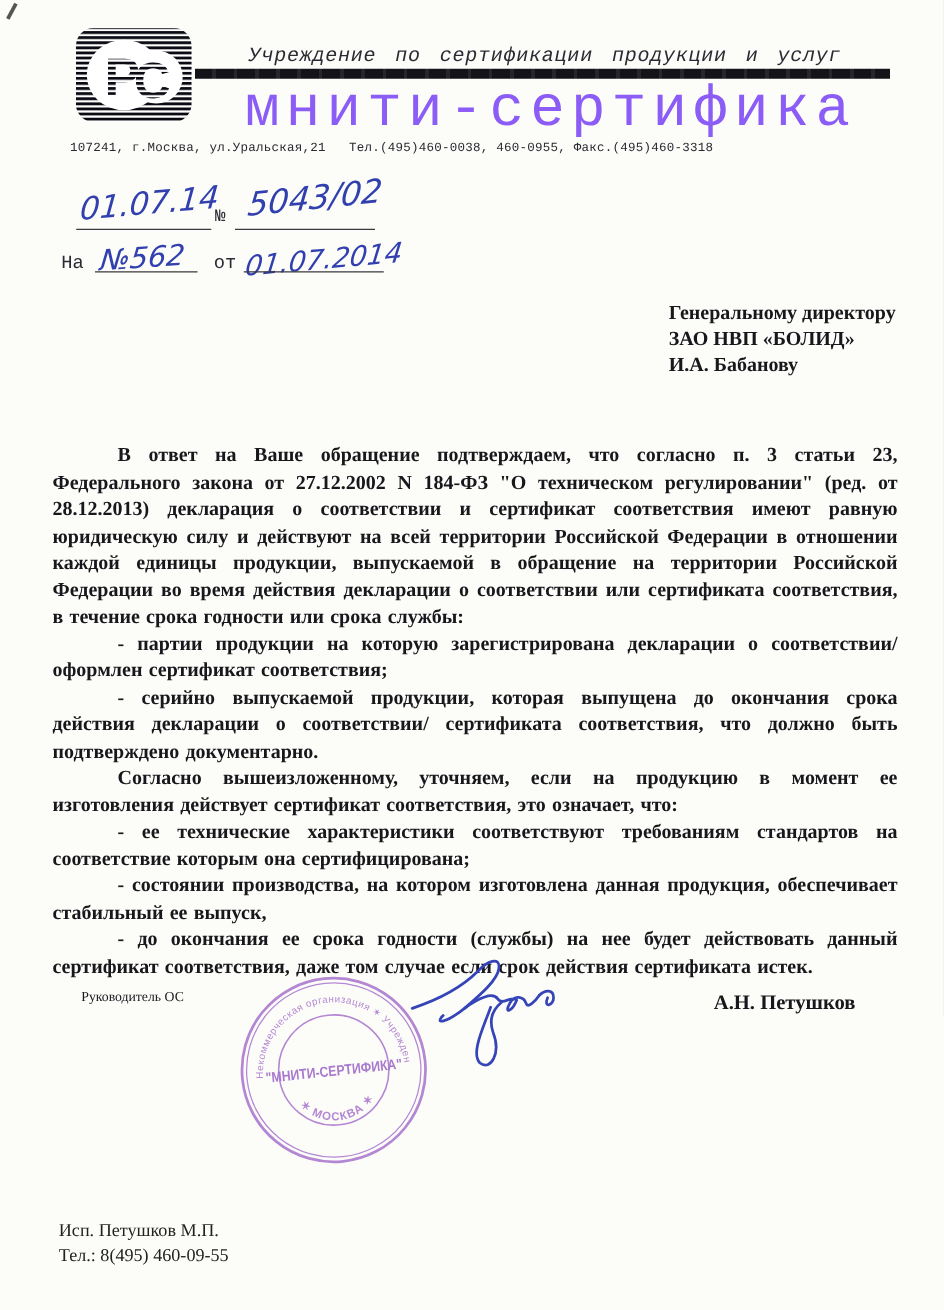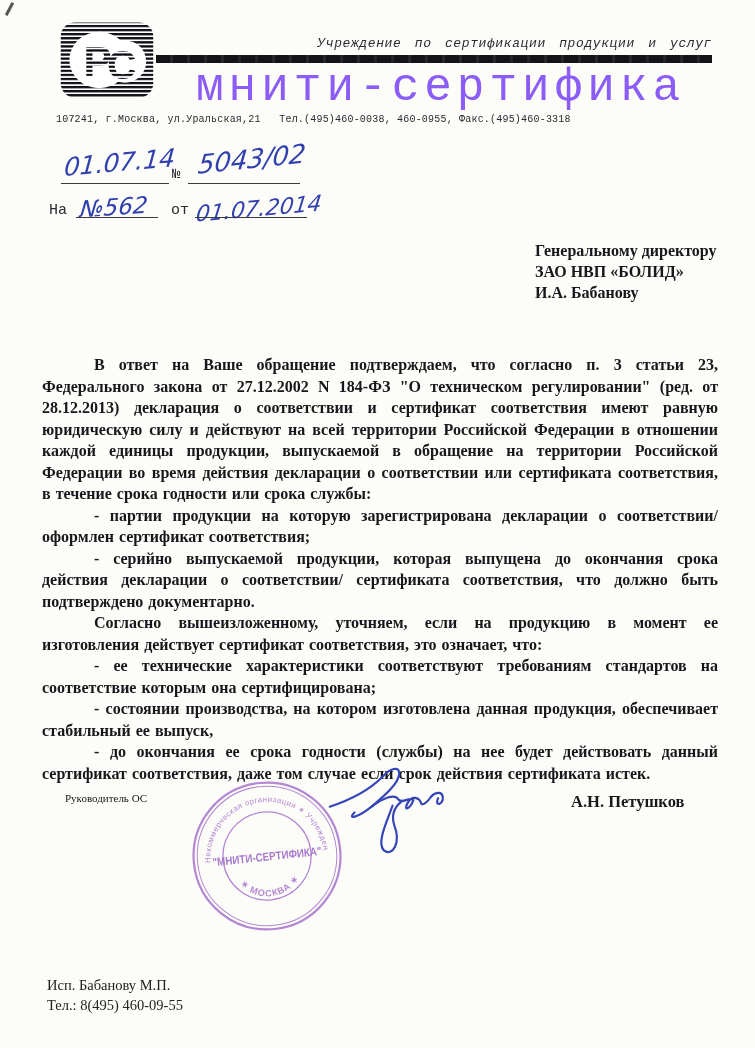--- a/index.html
+++ b/index.html
@@ -12,23 +12,23 @@
     font-family:"Liberation Serif", serif;
     color:#17171c;
   }
   
   .scan-mark{position:absolute;left:8px;top:2px;width:3px;height:14px;background:#2a2a2a;transform:rotate(28deg);opacity:.8;}
 
   
   .logo{position:absolute;left:60px;top:20px;width:94px;height:80px;}
   .tagline{
     position:absolute;left:160px;top:36px;width:552px;
-    text-align:right;
+    text-align:center;
     font-family:"Liberation Mono", monospace;
-    font-style:italic;font-size:13px;letter-spacing:.6px;word-spacing:5px;
+    font-style:italic;font-size:16px;letter-spacing:.6px;word-spacing:5px;
     color:#2b2b33;white-space:pre;
   }
   .header-rule{
     position:absolute;left:156px;top:55px;width:556px;height:8px;
     background:repeating-linear-gradient(90deg,#141418 0 14px,#26262c 14px 17px);
   }
   .org-title{
     position:absolute;left:196px;top:64px;width:540px;
     font-family:"Liberation Mono", monospace;
     font-size:46px;line-height:48px;letter-spacing:5px;
@@ -176,17 +176,17 @@
       <g fill="none" stroke="#3545b8" stroke-width="2.3" stroke-linecap="round" stroke-linejoin="round">
         <path d="M 4,46 C 22,40 44,30 59,15 C 67,6 78,2 77,12 C 76,22 62,34 48,46 C 33,58 22,60 30,52"></path>
         <path d="M 48,46 C 60,37 72,32 76,38 C 80,44 87,35 92,39 C 88,49 81,51 86,42 C 90,34 98,36 100,42 C 101,46 107,41 111,35"></path>
         <path d="M 70,45 C 64,62 53,84 61,92 C 70,99 79,84 72,66 C 68,54 73,46 79,41"></path>
         <path d="M 111,35 C 116,30 123,30 123,37 C 123,44 114,46 118,37"></path>
       </g>
     </svg>
   </div>
 
   <div class="footer">
-    <div>Исп. Бабанову М.П.</div>
+    <div>Исп. Петушков М.П.</div>
     <div>Тел.: 8(495) 460-09-55</div>
   </div>
 
 </div>
 
 </body></html>

